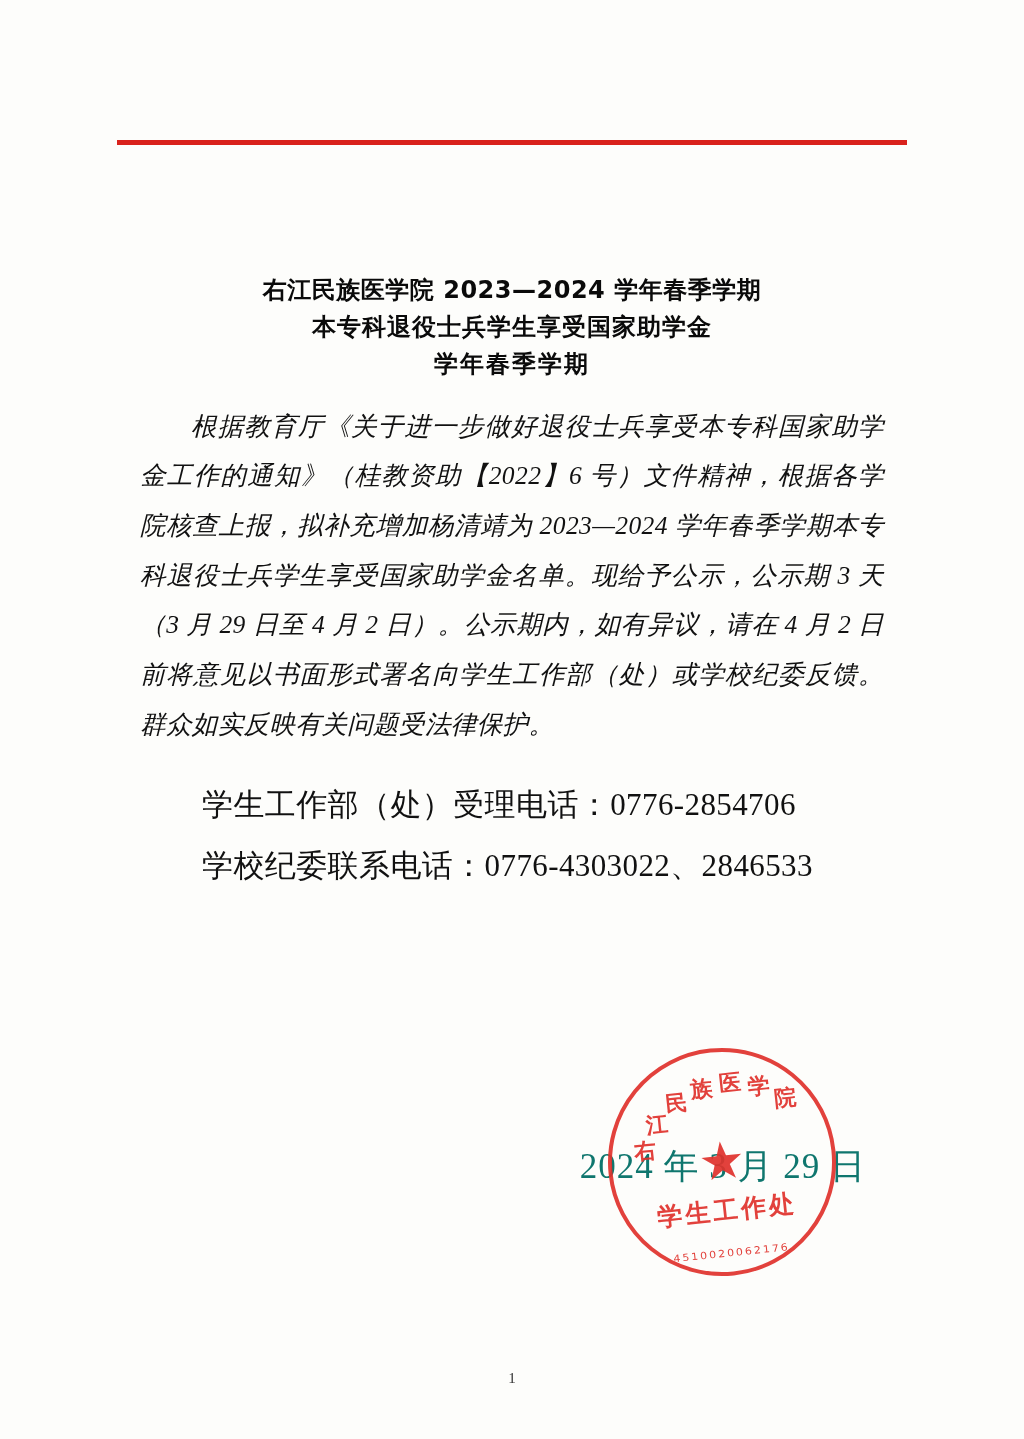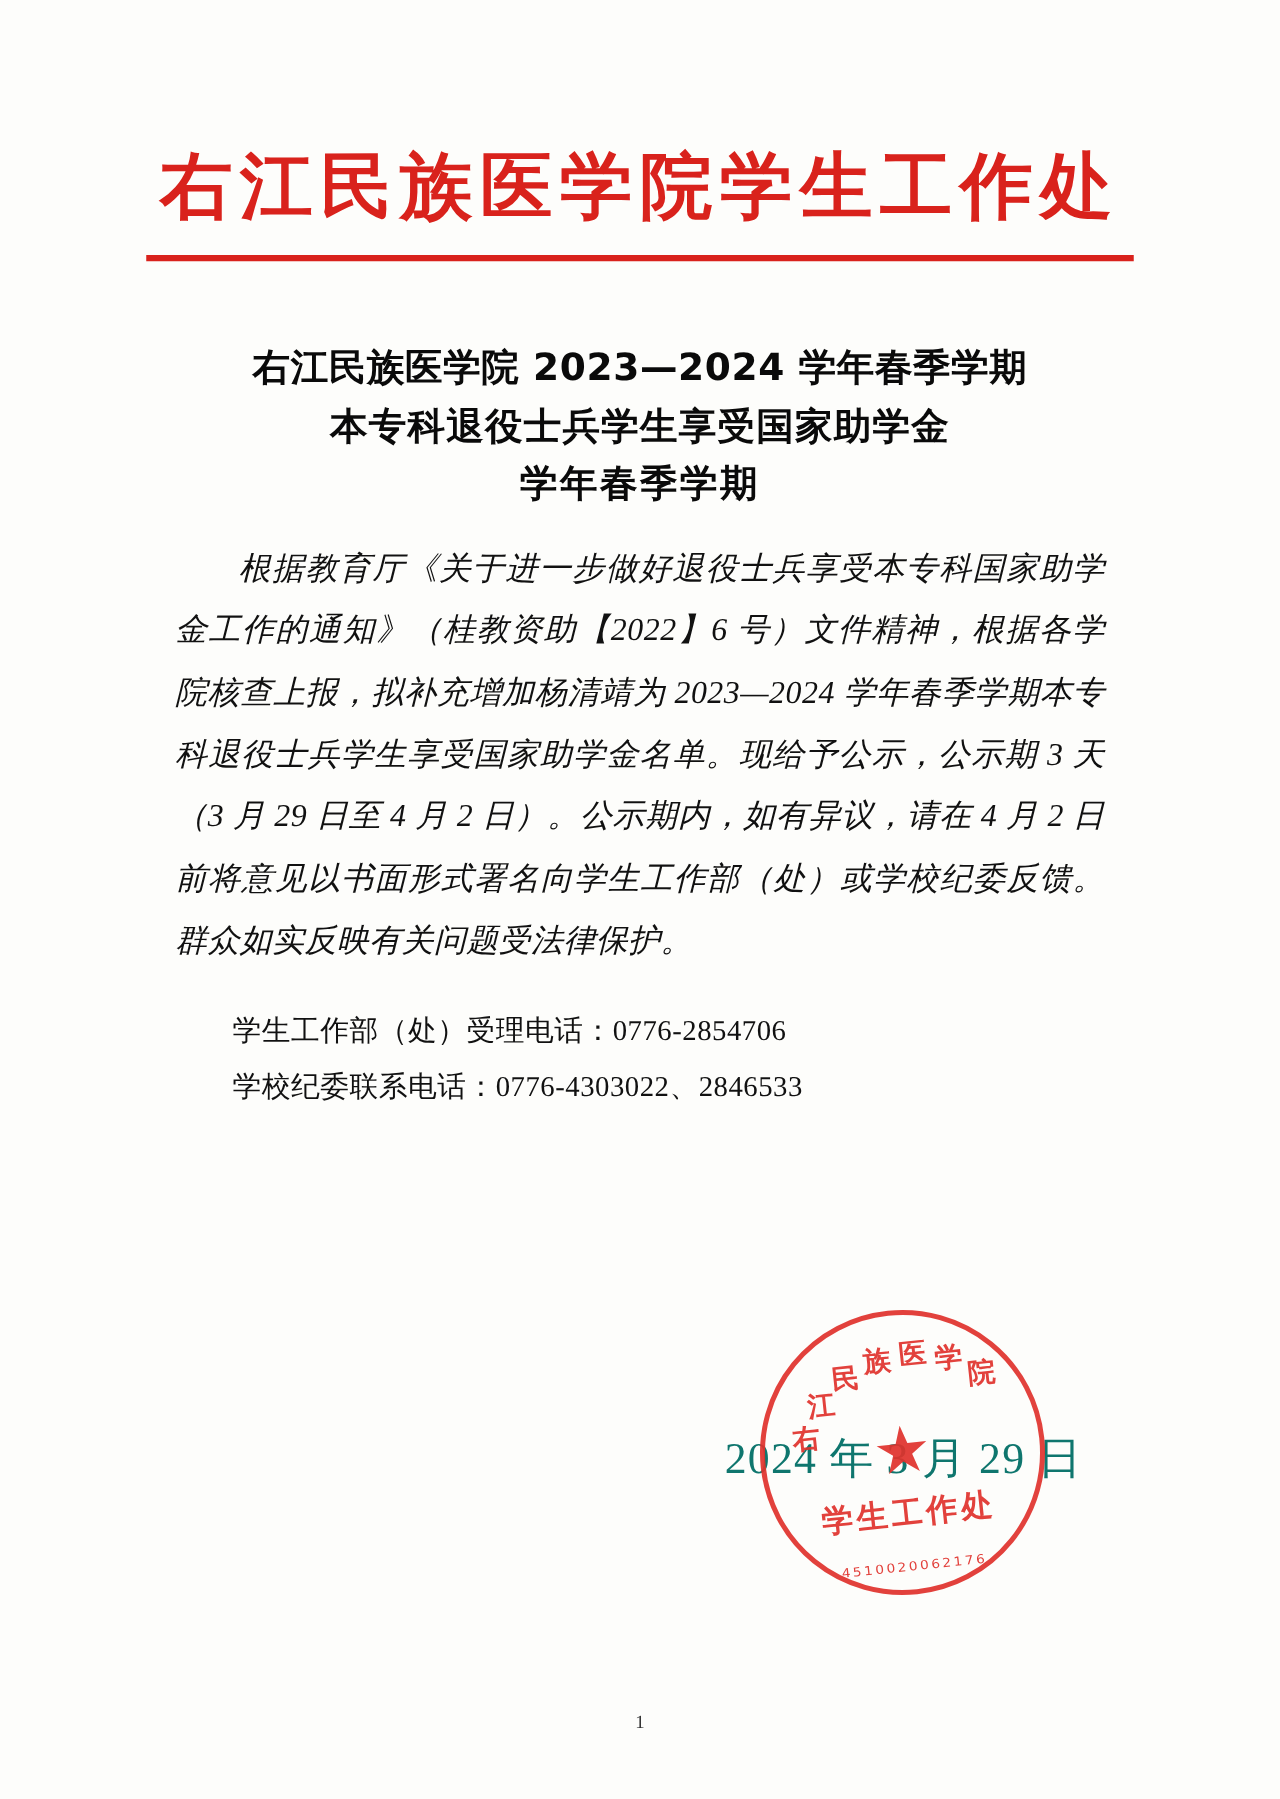--- a/index.html
+++ b/index.html
@@ -51,21 +51,21 @@
     position: absolute;
     top: 272px;
     left: 140px;
     width: 744px;
   }
 
   .doc-title {
     text-align: center;
     font-family: "DejaVu Sans", "Liberation Sans", sans-serif;
     font-weight: bold;
-    font-size: 30px;
+    font-size: 24px;
     line-height: 1.55;
     letter-spacing: 1px;
     color: #0a0a0a;
   }
   .doc-title .line {
     display: block;
     white-space: nowrap;
   }
   .doc-title .line.l1 { letter-spacing: 0.5px; }
   .doc-title .line.l3 { letter-spacing: 2px; }
@@ -76,21 +76,21 @@
     line-height: 1.95;
     text-align: justify;
     text-justify: inter-ideograph;
     text-indent: 2em;
     letter-spacing: 0.4px;
     font-style: italic;
   }
 
   .contact-block {
     margin-top: 6px;
-    font-size: 23px;
+    font-size: 31px;
     line-height: 1.95;
     letter-spacing: 0.4px;
   }
   .contact-line {
     text-indent: 2em;
     white-space: nowrap;
   }
   .contact-line.indent-deep {
     text-indent: 3.6em;
   }
@@ -190,21 +190,20 @@
     font-size: 15px;
     color: #333;
   }
 </style>
 </head>
 <body>
 
 <div class="page">
 
   <div class="letterhead">
-    <div class="letterhead-title">右江民族医学院学生工作处</div>
     <div class="letterhead-rule"></div>
   </div>
 
   <div class="doc-body">
 
     <div class="doc-title">
       <span class="line l1">右江民族医学院 2023—2024 学年春季学期</span>
       <span class="line l2">本专科退役士兵学生享受国家助学金</span>
       <span class="line l3">学年春季学期</span>
     </div>

